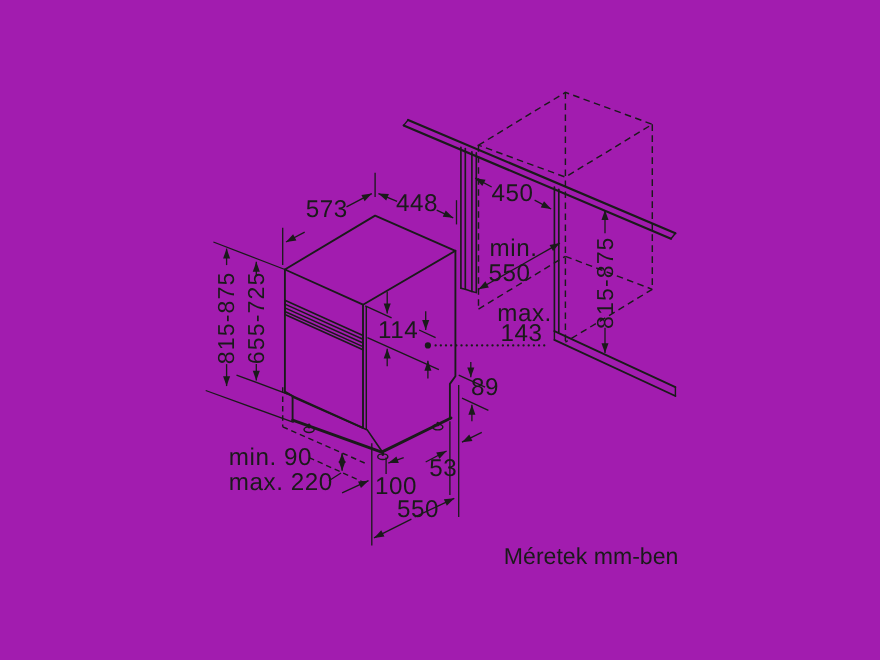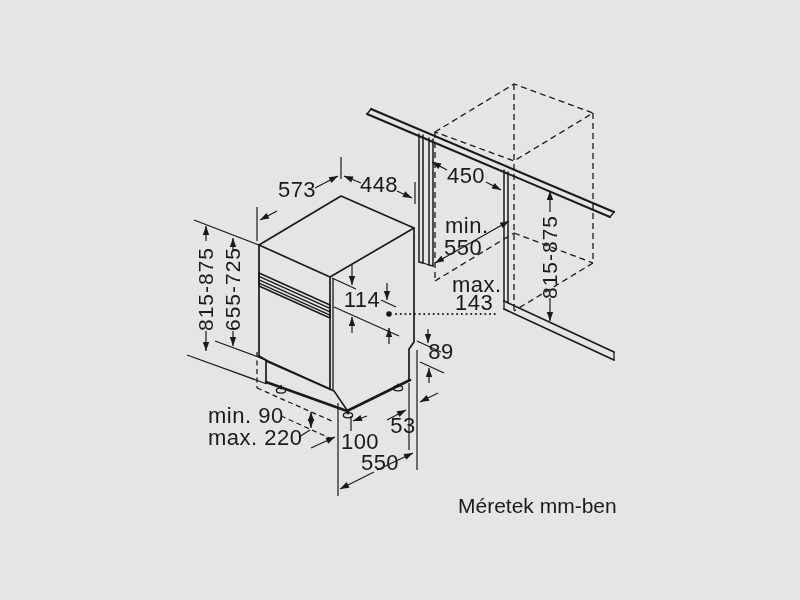--- a/index.html
+++ b/index.html
@@ -1,16 +1,16 @@
 <!DOCTYPE html>
 <html><head>
 <meta charset="utf-8">
 <style>
   html,body{margin:0;padding:0;background:#fff;}
-  #stage{position:relative;width:800px;height:600px;background:#e5e5e5;overflow:hidden;
+  #stage{position:relative;width:800px;height:600px;background:#a21caf;overflow:hidden;
          font-family:"Liberation Sans", sans-serif;}
   svg{display:block;}
   .ln{stroke:#1a1a1a;fill:none;stroke-width:1.7;stroke-linecap:round;stroke-linejoin:round;}
   .thick{stroke-width:2.6;}
   .thin{stroke-width:1.3;}
   .dim{stroke:#1a1a1a;fill:none;stroke-width:1.2;stroke-linecap:butt;}
   .dash{stroke:#1a1a1a;fill:none;stroke-width:1.3;stroke-dasharray:6 4;}
   .dots{stroke:#1a1a1a;fill:none;stroke-width:2;stroke-dasharray:0.1 4.6;stroke-linecap:round;}
   .lbl{fill:#1a1a1a;font-size:22px;letter-spacing:0.5px;}
   .lblr{fill:#1a1a1a;font-size:21px;letter-spacing:1px;}

